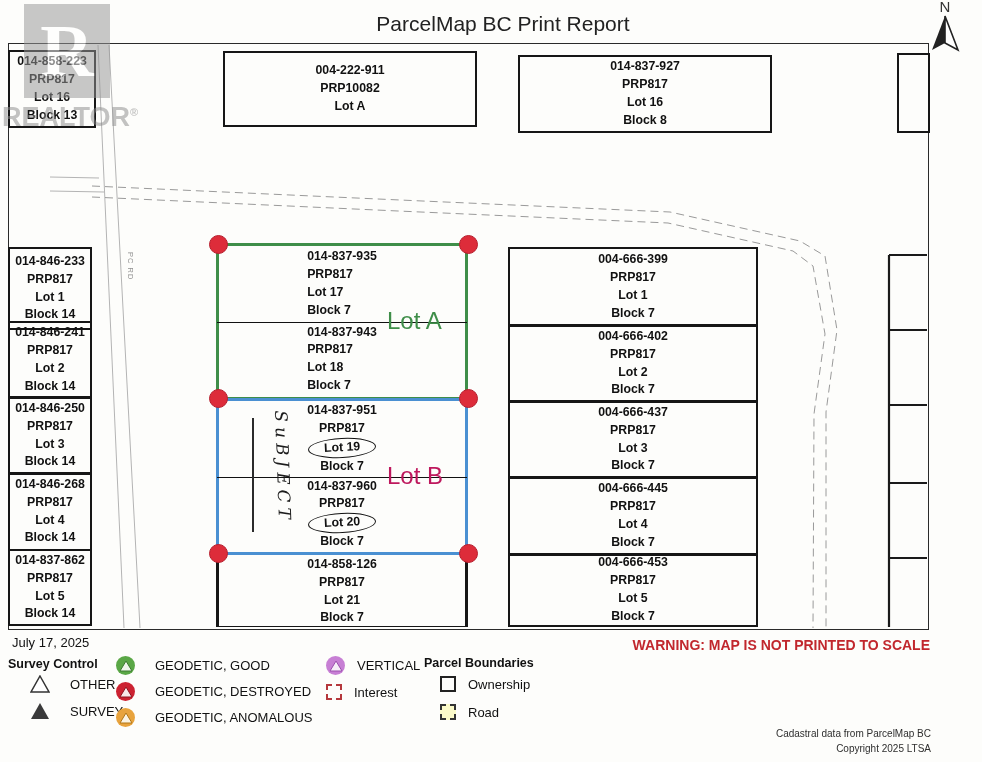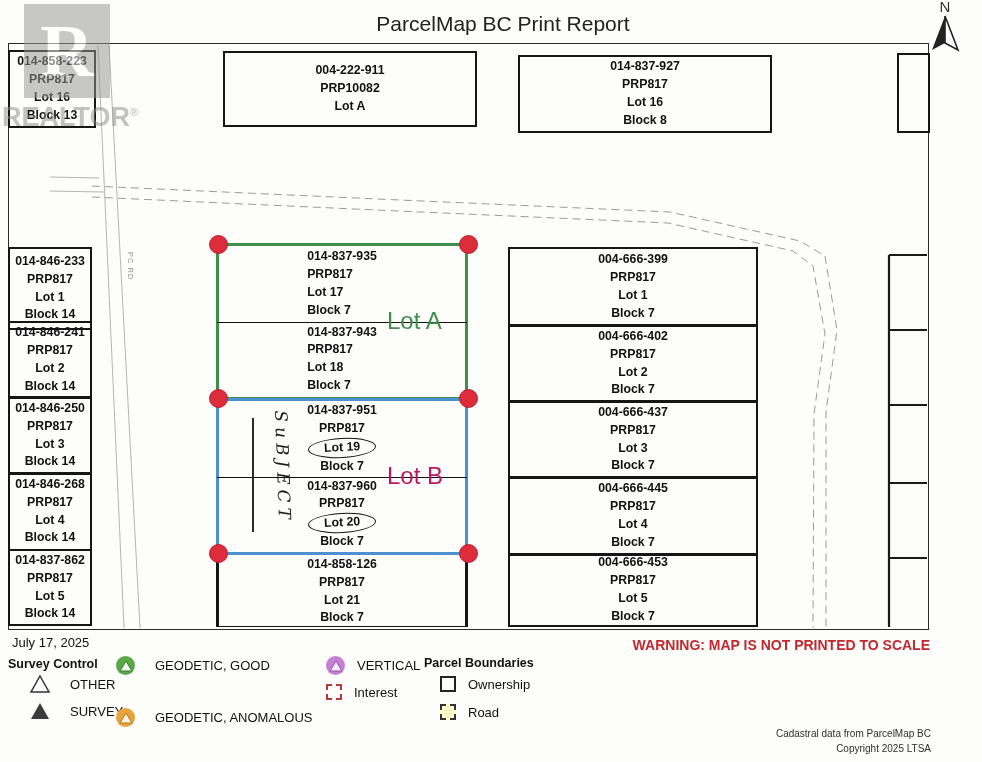--- a/index.html
+++ b/index.html
@@ -223,20 +223,28 @@
   </div>
 
   <div class="lg-row gap20" style="left:116px;top:656px">
     <span class="geo-circle" style="background:#5aa746">
       <svg width="14" height="12" viewBox="0 0 14 12">
           <polygon points="7,1 13,11 1,11" fill="#eef6ea" stroke="#3c7a30" stroke-width="1"></polygon>
         </svg>
     </span>
     <span class="lbl">GEODETIC, GOOD</span>
   </div>
+  <div class="lg-row gap20" style="left:116px;top:682px">
+    <span class="geo-circle" style="background:#cc2231">
+      <svg width="14" height="12" viewBox="0 0 14 12">
+          <polygon points="7,1 13,11 1,11" fill="#f8e8e8" stroke="#8e1420" stroke-width="1"></polygon>
+        </svg>
+    </span>
+    <span class="lbl">GEODETIC, DESTROYED</span>
+  </div>
   <div class="lg-row gap20" style="left:116px;top:708px">
     <span class="geo-circle" style="background:#e8a33d">
       <svg width="14" height="12" viewBox="0 0 14 12">
           <polygon points="7,1 13,11 1,11" fill="#fbf3e2" stroke="#b07617" stroke-width="1"></polygon>
         </svg>
     </span>
     <span class="lbl">GEODETIC, ANOMALOUS</span>
   </div>
 
   <div class="lg-row gap12" style="left:326px;top:656px">

